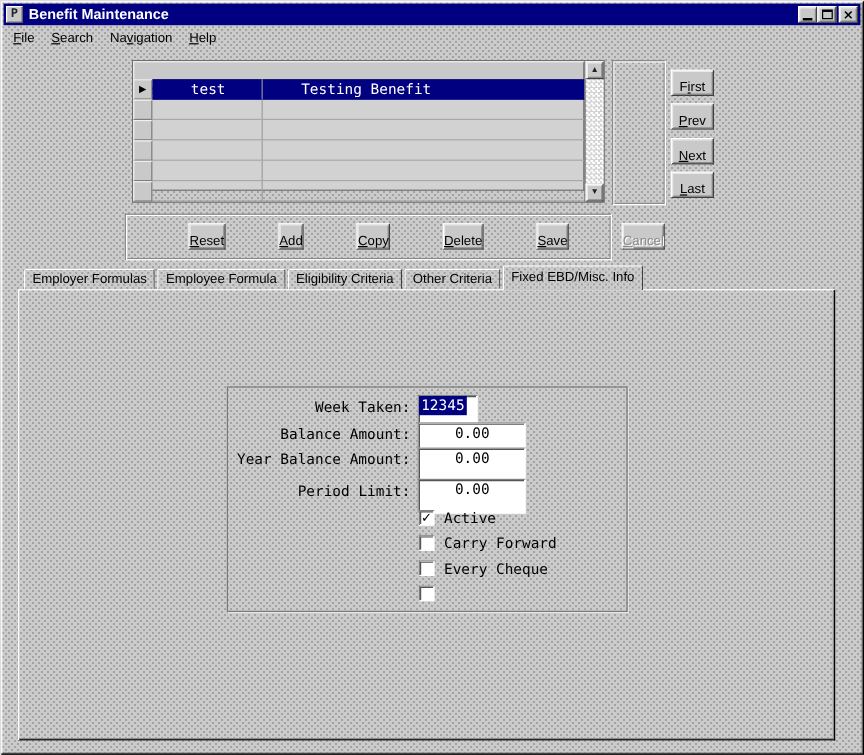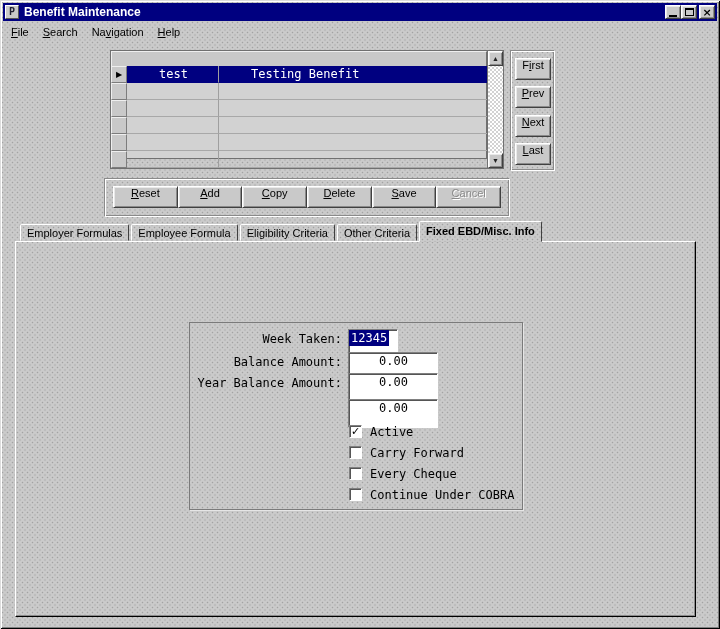--- a/index.html
+++ b/index.html
@@ -86,41 +86,41 @@
   .frame3d {
     position:absolute;
     border:1px solid; border-color:#8a8a8a #ffffff #ffffff #8a8a8a;
     box-shadow: inset 1px 1px 0 #fff, inset -1px -1px 0 #8a8a8a;
   }
   .btn3d {
     background:var(--c-face,#c9c9c9);
     border:1px solid; border-color:#fff #404040 #404040 #fff;
     box-shadow: inset 1px 1px 0 #e9e9e9, inset -1px -1px 0 #8a8a8a;
     font-size:11px; color:#000; text-align:center;
-    display:flex; align-items:flex-start; justify-content:center; white-space:nowrap;
+    display:flex; align-items:flex-end; justify-content:center; white-space:nowrap;margin-left:44px;
   }
   .btn3d.disabled { color:var(--c-disabled_text,#8a8a8a); text-shadow:1px 1px 0 #fff; }
 
   .navframe { left:510px; top:50px; width:45px; height:121px; }
   .navbtn { position:absolute; left:4px; width:36px; height:22px; }
   .navbtn.b0 { top:7px; } .navbtn.b1 { top:35px; } .navbtn.b2 { top:64px; } .navbtn.b3 { top:92px; }
 
   .actframe { left:104px; top:178px; width:406px; height:39px; }
   .actrow { position:absolute; left:8px; right:8px; top:7px; height:22px; display:flex; }
   .actrow .btn3d { flex:1 1 0; }
 
   
   .tabs { position:absolute; left:20px; top:221px; height:21px; display:flex; align-items:flex-end; gap:2px; z-index:2; }
   .tab {
     height:17px; line-height:16px; padding:0 6px; font-size:11px; white-space:nowrap;
     border:1px solid; border-color:#fff #404040 transparent #fff;
     border-radius:2px 2px 0 0; margin-bottom:1px;
     background-color:#cbcbcb;
   }
-  .tab.active { height:21px; line-height:18px; margin-bottom:0; z-index:3;font-weight:bold; }
+  .tab.active { height:21px; line-height:18px; margin-bottom:0; z-index:3; }
   .panel {
     position:absolute; left:15px; top:241px; width:681px; height:376px; z-index:1;
     border:1px solid; border-color:#fff #000 #000 #fff;
     box-shadow: inset -1px -1px 0 #8a8a8a;
   }
 
   
   .groupbox {
     position:absolute; left:173px; top:80px; width:334px; height:188px;
     border:1px solid #7a7a7a; box-shadow:1px 1px 0 #e6e6e6;
@@ -267,34 +267,34 @@
     <div class="tab dither">Other Criteria</div>
     <div class="tab dither active">Fixed EBD/Misc. Info</div>
   </div>
 
   <div class="panel">
     <div class="groupbox">
 
       <div class="flabel" style="top:8px">Week Taken:</div>
       <div class="flabel" style="top:31px">Balance Amount:</div>
       <div class="flabel" style="top:52px">Year Balance Amount:</div>
+      <div class="flabel" style="top:78px">Period Limit:</div>
 
       <div class="finput" style="top:6px; width:50px"><span class="selval">12345</span></div>
       <div class="finput num" style="top:29px; width:90px">0.00</div>
       <div class="finput num" style="top:50px; width:90px">0.00</div>
       <div class="finput num" style="top:76px; width:90px">0.00</div>
 
       <div class="cbx" style="top:102px"><span>✓</span></div>
       <div class="cbl" style="top:102px">Active</div>
 
       <div class="cbx" style="top:123px"><span></span></div>
       <div class="cbl" style="top:123px">Carry Forward</div>
 
       <div class="cbx" style="top:144px"><span></span></div>
       <div class="cbl" style="top:144px">Every Cheque</div>
 
       <div class="cbx" style="top:165px"><span></span></div>
-      <div class="cbl" style="top:165px">Continue Under COBRA</div>
 
     </div>
   </div>
 
 </div>
 
 </body></html>

